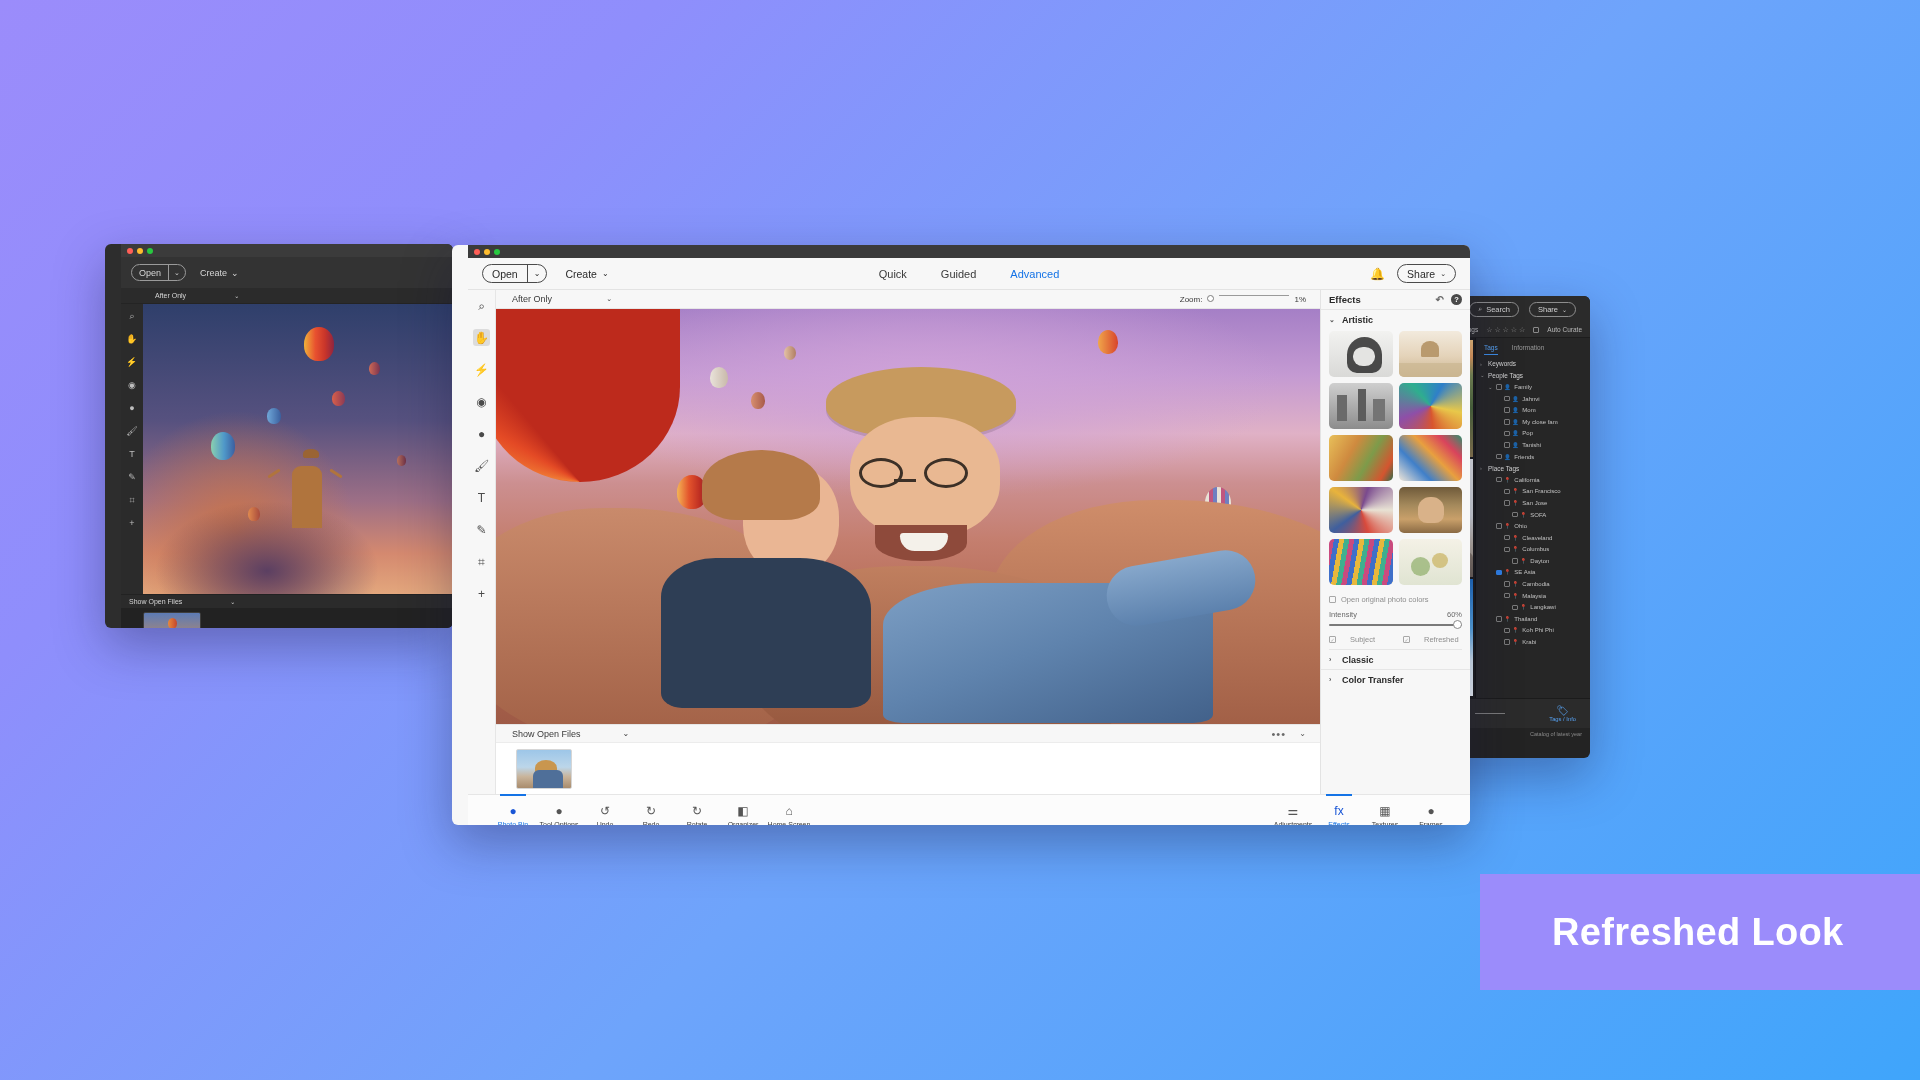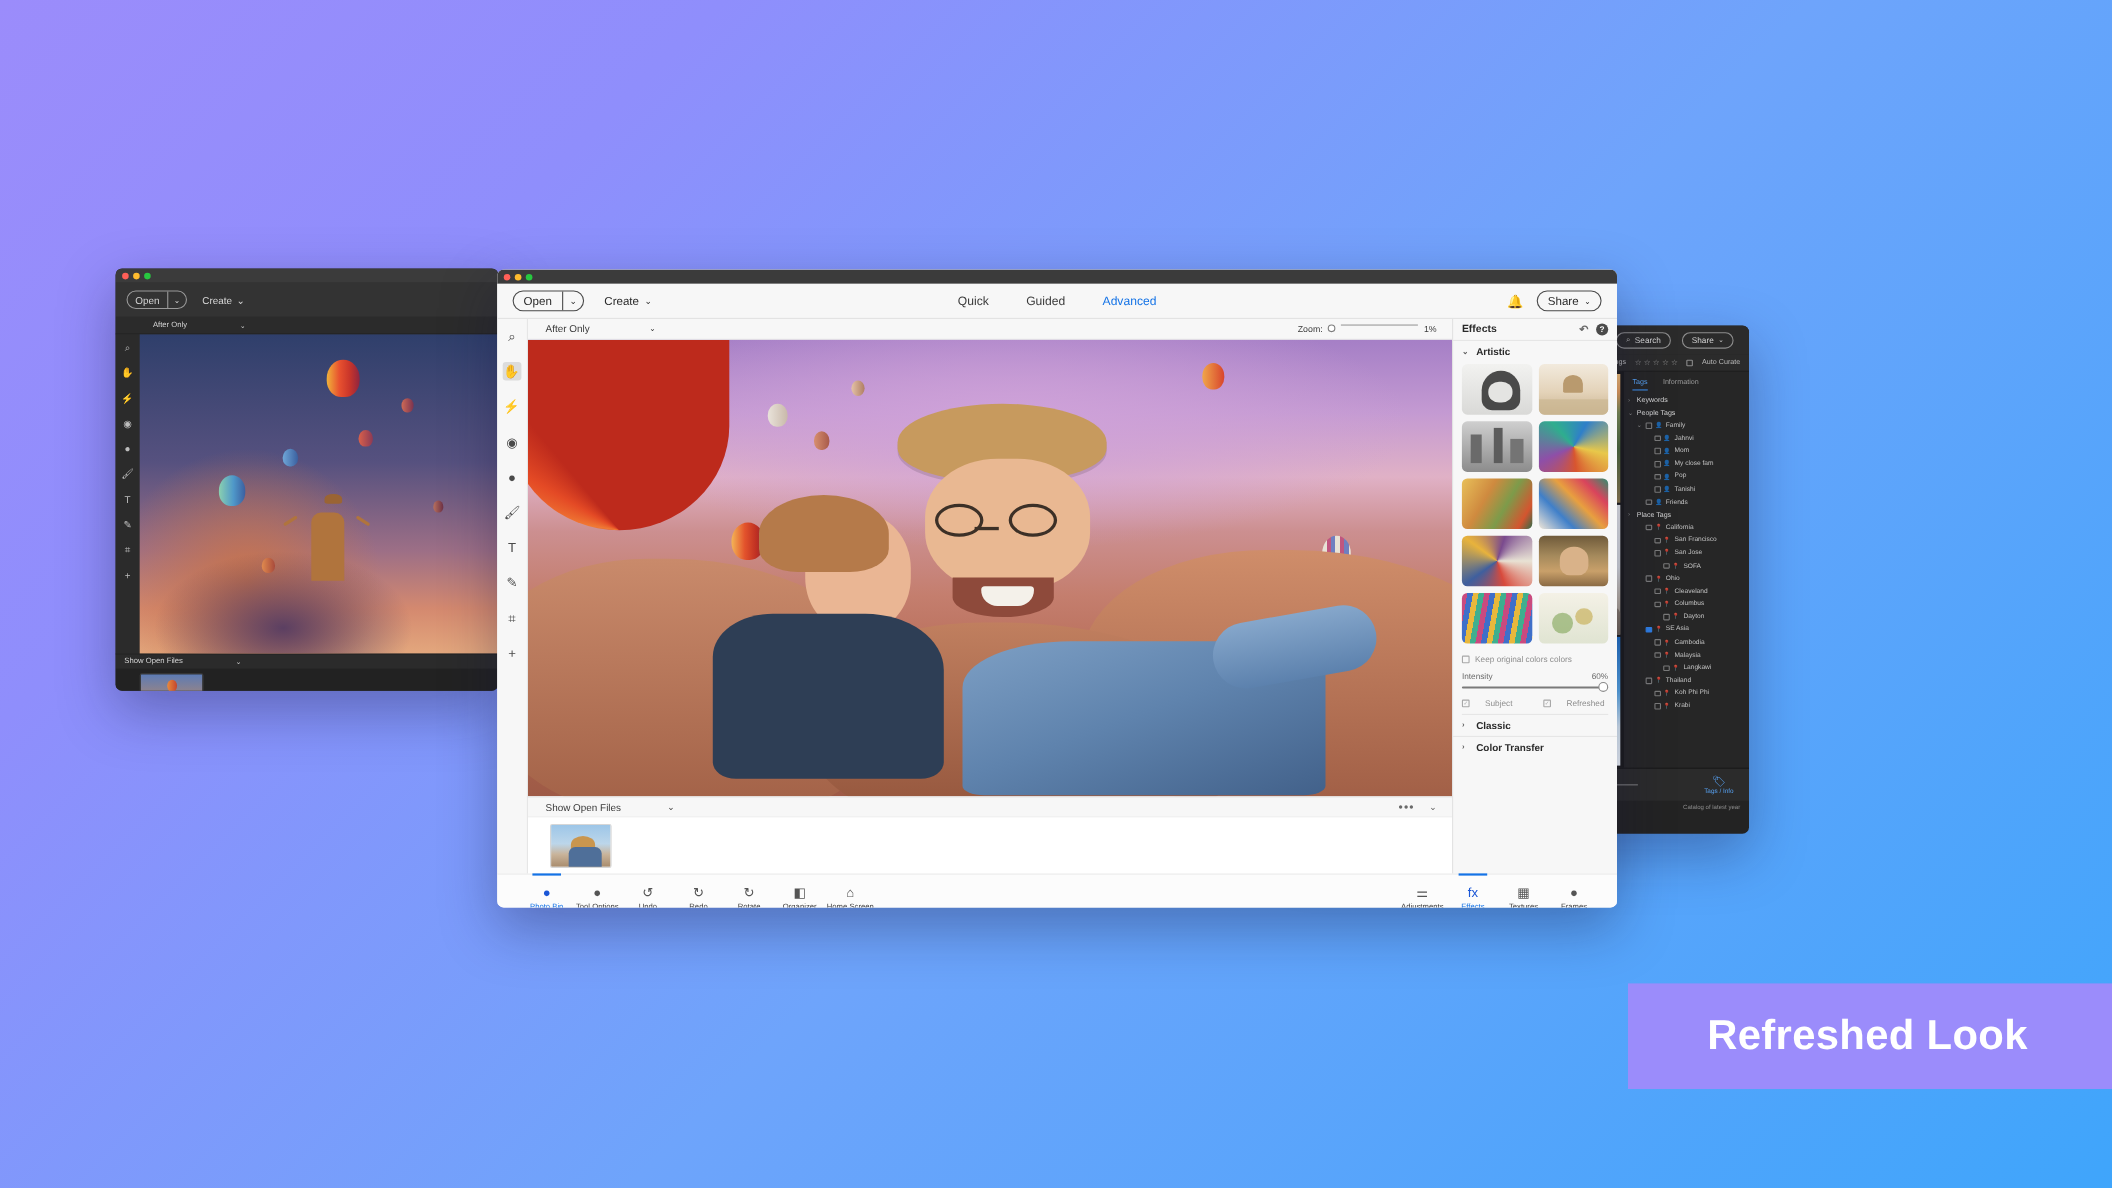--- a/index.html
+++ b/index.html
@@ -5,21 +5,21 @@
   * { box-sizing: border-box; margin:0; padding:0; }
   html,body { width:1920px; height:1080px; overflow:hidden; }
   body{
     font-family:"Liberation Sans", sans-serif;
     background: linear-gradient(135deg,#9b8cfb 0%, #8f8efc 22%, #6ea4fb 55%, #3fa5fb 100%);
     position:relative;
   }
 
   
   .win{ position:absolute; border-radius:6px; overflow:hidden;
-        box-shadow:0 18px 50px rgba(20,20,60,.35); }
+        box-shadow:0 18px 50px rgba(20,20,60,.35);padding-left:16px; }
   .titlebar{ height:13px; background:#3b3b3b; display:flex; align-items:center; padding-left:6px; gap:4px;}
   .dot{ width:6px;height:6px;border-radius:50%; }
   .dot.r{background:#ff5f57}.dot.y{background:#febc2e}.dot.g{background:#28c840}
 
   
   #winLeft{ left:105px; top:244px; width:348px; height:384px; background:#2d2d2d; }
   #winLeft .topbar{ height:31px; background:#333; display:flex;align-items:center;padding:0 10px; gap:14px;}
   .openbtn{ display:flex;align-items:center; border:1px solid #9a9a9a; border-radius:11px; height:17px; }
   .openbtn .lbl{ font-size:9px; padding:0 7px; }
   .openbtn .sep{ width:1px;height:100%;background:#9a9a9a; }
@@ -150,21 +150,21 @@
   .mbottom{ height:44px;background:#fcfcfc;border-top:1px solid #e6e6e6;display:flex;align-items:center;}
   .mbtabs{ display:flex;padding-left:22px;}
   .mtab{ width:46px;text-align:center;font-size:7px;color:#3a3a3a;line-height:1.25;position:relative;}
   .mtab .ic{ display:block;font-size:12px;margin-bottom:2px;color:#555;}
   .mtab.sel{ color:#1473e6; }
   .mtab.sel .ic{ color:#1a56d6;}
   .mtab.sel:before{ content:"";position:absolute;top:-10px;left:10px;right:10px;height:2px;background:#1473e6;}
   .mbright{ margin-left:auto;display:flex;padding-right:16px;}
 
   
-  #badge{ position:absolute;right:0;bottom:90px;width:440px;height:96px;background:#9b8cfb;
+  #badge{ position:absolute;right:0;bottom:90px;width:440px;height:116px;background:#9b8cfb;
      display:flex;align-items:center;padding-left:72px;color:#fff;font-size:38px;font-weight:bold;
      letter-spacing:.3px;}
 </style>
 </head>
 <body>
 
 <div class="win" id="winLeft">
   <div class="titlebar">
     <span class="dot r"></span>
     <span class="dot y"></span>
@@ -583,21 +583,21 @@
         <div class="fxcell" style="background:repeating-linear-gradient(100deg,#c94a7f 0 5px,#3f6fc9 5px 10px,#e8b83c 10px 15px,#3faf8e 15px 20px);"></div>
         <div class="fxcell" style="background:linear-gradient(#f4f1e6,#e0e4d2);">
           <div style="position:absolute;left:20%;top:40%;width:30%;height:40%;background:#8fae6a;border-radius:50%;opacity:.7;"></div>
           <div style="position:absolute;left:52%;top:30%;width:26%;height:34%;background:#c9b25e;border-radius:50%;opacity:.7;"></div>
         </div>
       </div>
 
       <div class="fxopts">
         <div class="optrow">
           <span class="cb"></span>
-          <span>Keep original colors colors</span>
+          <span>Open original photo colors</span>
         </div>
         <div class="intens">
           <span>Intensity</span>
           <span>60%</span>
         </div>
         <div class="sl">
           <span class="trk"></span>
           <span class="knb"></span>
         </div>
         <div class="sbrow">

